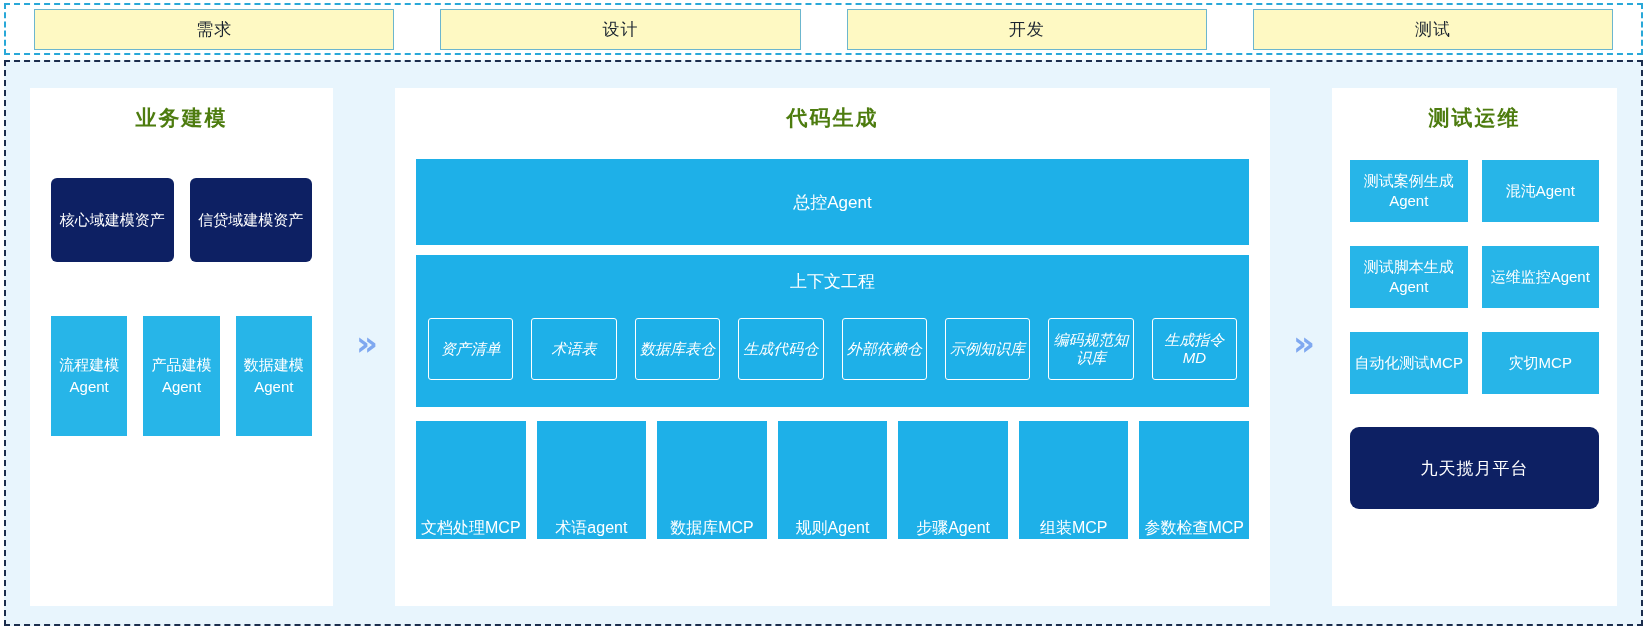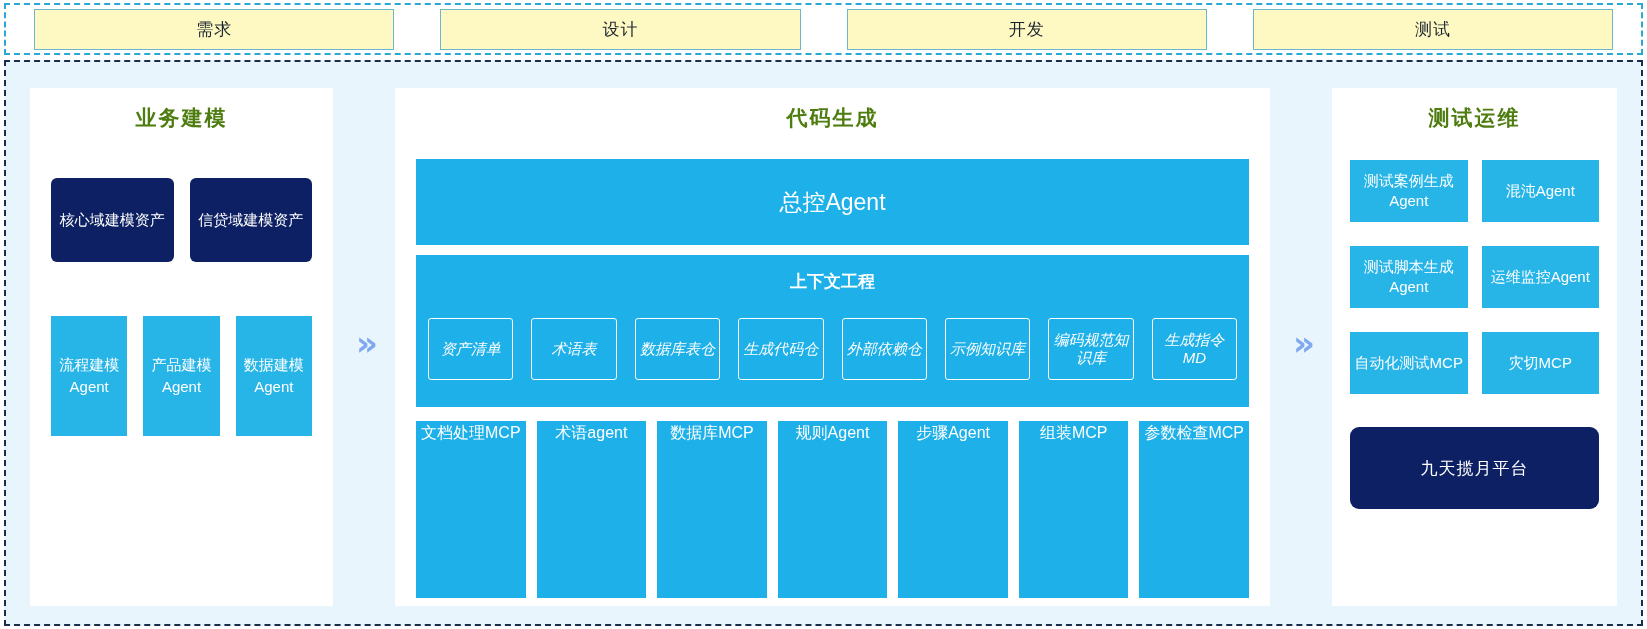--- a/index.html
+++ b/index.html
@@ -122,36 +122,35 @@
   }
 
   
   #panel-center { flex: 1 1 auto; }
   #center-body { padding: 0 21px; }
   #master-agent {
     margin-top: 27px;
     height: 86px;
     background: #1eb0e8;
     color: #ffffff;
-    font-size: 23px;
+    font-size: 17px;
     display: flex;
     align-items: center;
     justify-content: center;
   }
   #context-eng {
     margin-top: 10px;
     background: #1eb0e8;
     padding: 9px 8px 12px 8px;
   }
   #context-title {
     text-align: center;
     color: #ffffff;
     font-size: 17px;
     padding: 6px 0 10px 0;
-    font-weight: bold;
   }
   #context-items {
     display: flex;
     gap: 18px;
     padding: 15px 4px;
     font-style: italic;
   }
   .ctx-box {
     flex: 1 1 0;
     height: 62px;
@@ -167,27 +166,27 @@
     padding: 0 3px;
     overflow: hidden;
   }
   #tools-row {
     display: flex;
     gap: 11px;
     margin-top: 14px;
   }
   .tool-box {
     flex: 1 1 0;
-    height: 177px;
+    height: 118px;
     background: #1eb0e8;
     color: #ffffff;
     font-size: 16px;
     line-height: 1.45;
     display: flex;
-    align-items: flex-start;
+    align-items: flex-end;
     justify-content: center;
     text-align: center;
     padding: 0 2px;
   }
 
   
   #panel-right { flex: 0 0 285px; margin-right: 24px; }
   #right-grid {
     display: grid;
     grid-template-columns: 1fr 1fr;

